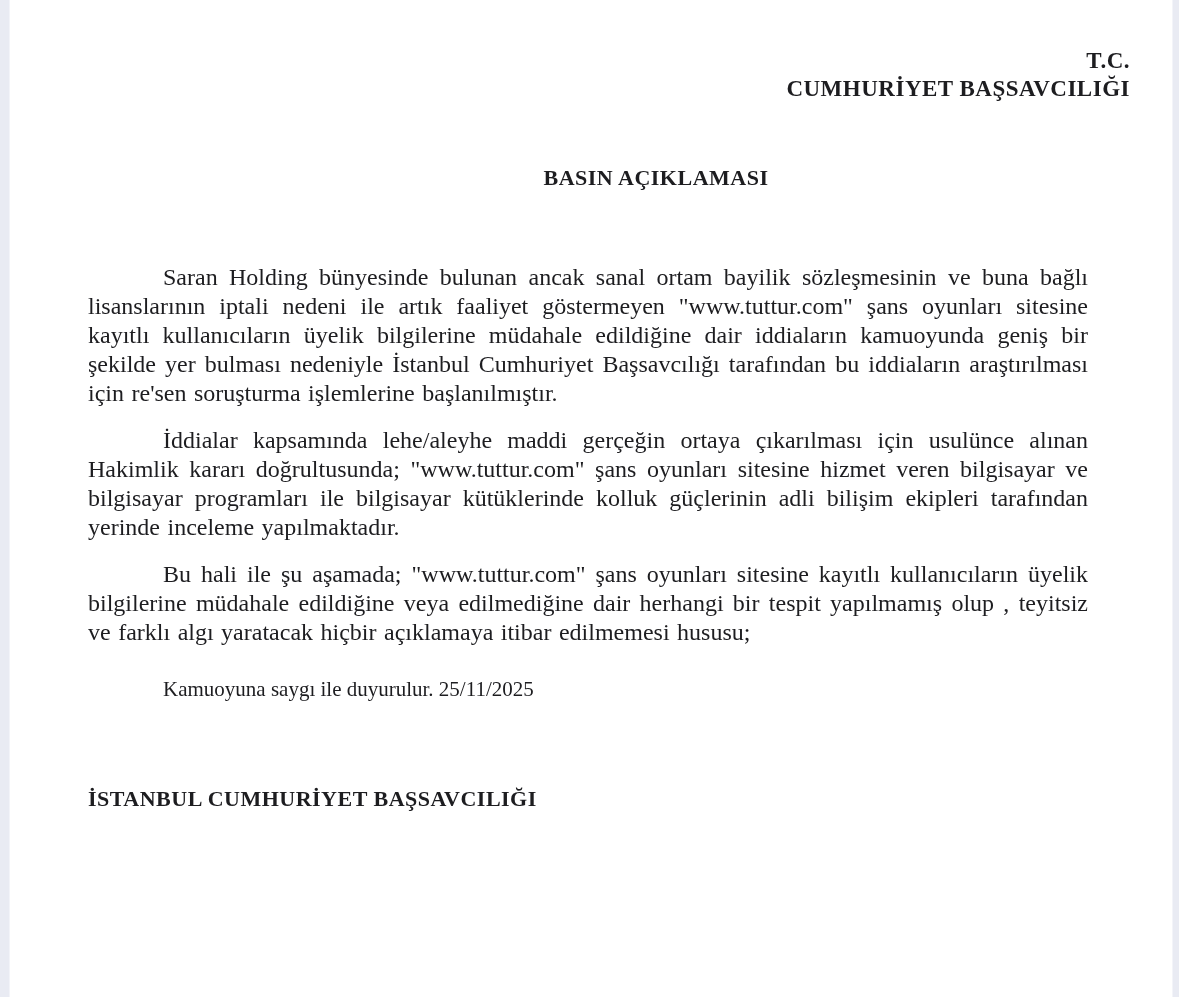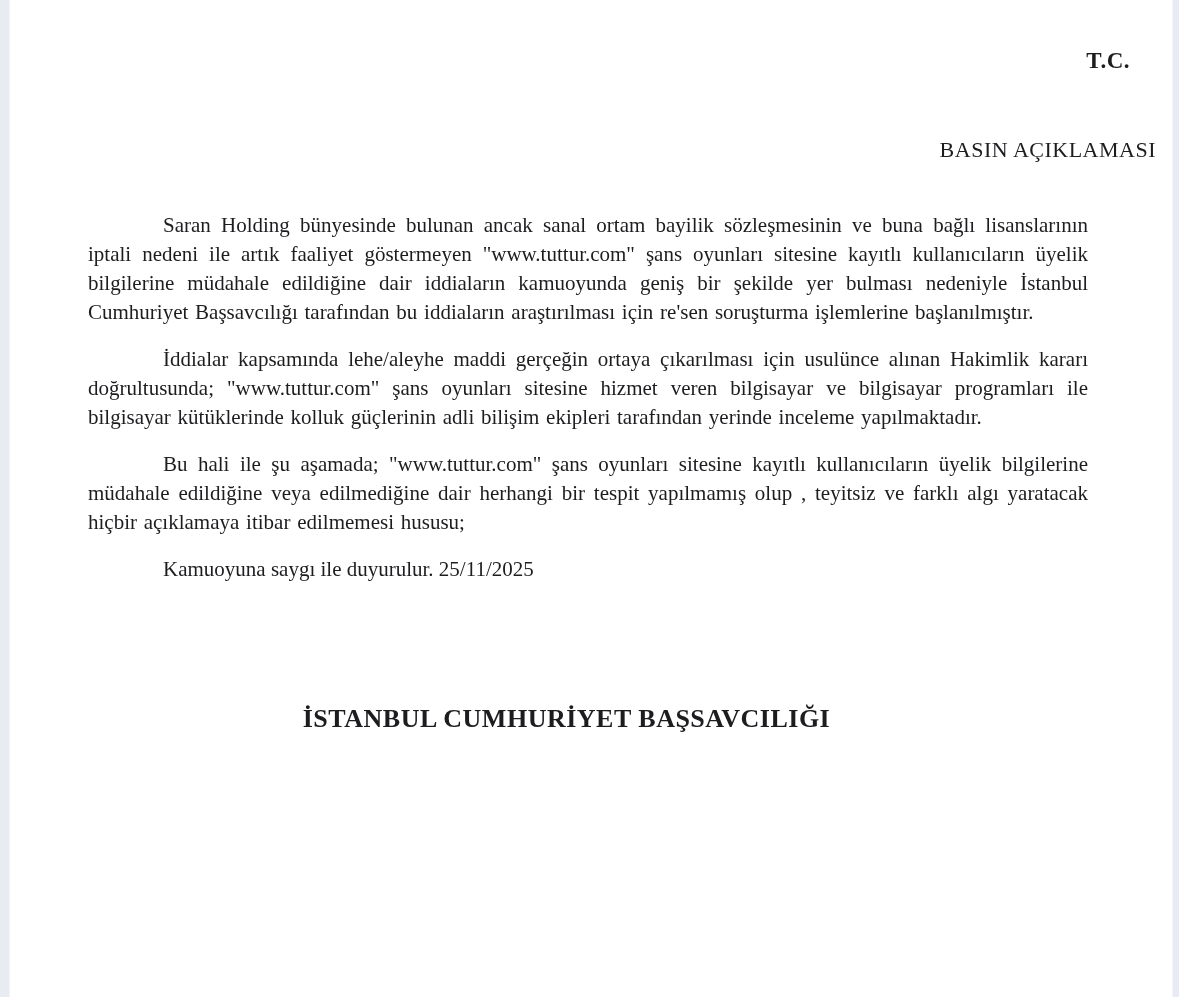--- a/index.html
+++ b/index.html
@@ -33,67 +33,68 @@
   .doc-header {
     text-align: right;
     transform: translateX(42px);
     font-weight: bold;
     font-size: 23px;
     line-height: 28px;
     letter-spacing: 0.5px;
   }
 
   .doc-title {
-    text-align: right;
+    text-align: center;
     transform: translateX(68px);
-    font-weight: normal;
+    font-weight: bold;
     font-size: 22px;
     letter-spacing: 0.5px;
     margin-top: 62px;
   }
 
   .doc-body {
-    margin-top: 48px;
-    font-size: 21px;
+    margin-top: 72px;
+    font-size: 24px;
     line-height: 29px;
   }
 
   .doc-body p {
     text-align: justify;
     text-indent: 75px;
     margin-bottom: 18px;
     word-spacing: 1.5px;
   }
 
   .closing-line {
     font-size: 21px;
     line-height: 29px;
-    margin-top: 18px;
+    margin-top: 28px;
     padding-left: 75px;
   }
 
   .signature {
-    text-align: center;
+    text-align: left;
     font-weight: bold;
-    font-size: 26px;
+    font-size: 22px;
     letter-spacing: 0.5px;
-    margin-top: 120px;
+    margin-top: 82px;
     padding-right: 43px;
   }
 </style>
 </head>
 <body>
 
 <div class="edge-strip left"></div>
 <div class="edge-strip right"></div>
 
 <div class="document">
 
   <div class="doc-header">
     <div>T.C.</div>
+    <div>CUMHURİYET BAŞSAVCILIĞI</div>
   </div>
 
   <div class="doc-title">BASIN AÇIKLAMASI</div>
 
   <div class="doc-body">
     <p>Saran Holding bünyesinde bulunan ancak sanal ortam bayilik sözleşmesinin ve buna bağlı lisanslarının iptali nedeni ile artık faaliyet göstermeyen "www.tuttur.com" şans oyunları sitesine kayıtlı kullanıcıların üyelik bilgilerine müdahale edildiğine dair iddiaların kamuoyunda geniş bir şekilde yer bulması nedeniyle İstanbul Cumhuriyet Başsavcılığı tarafından bu iddiaların araştırılması için re'sen soruşturma işlemlerine başlanılmıştır.</p>
     <p>İddialar kapsamında lehe/aleyhe maddi gerçeğin ortaya çıkarılması için usulünce alınan Hakimlik kararı doğrultusunda; "www.tuttur.com"  şans oyunları sitesine hizmet veren bilgisayar ve bilgisayar programları ile bilgisayar kütüklerinde kolluk güçlerinin adli bilişim ekipleri tarafından yerinde inceleme yapılmaktadır.</p>
     <p>Bu hali ile şu aşamada;  "www.tuttur.com" şans oyunları sitesine kayıtlı kullanıcıların üyelik bilgilerine müdahale edildiğine veya edilmediğine dair herhangi bir tespit yapılmamış olup , teyitsiz ve farklı algı yaratacak hiçbir açıklamaya itibar edilmemesi hususu;</p>
   </div>
 

